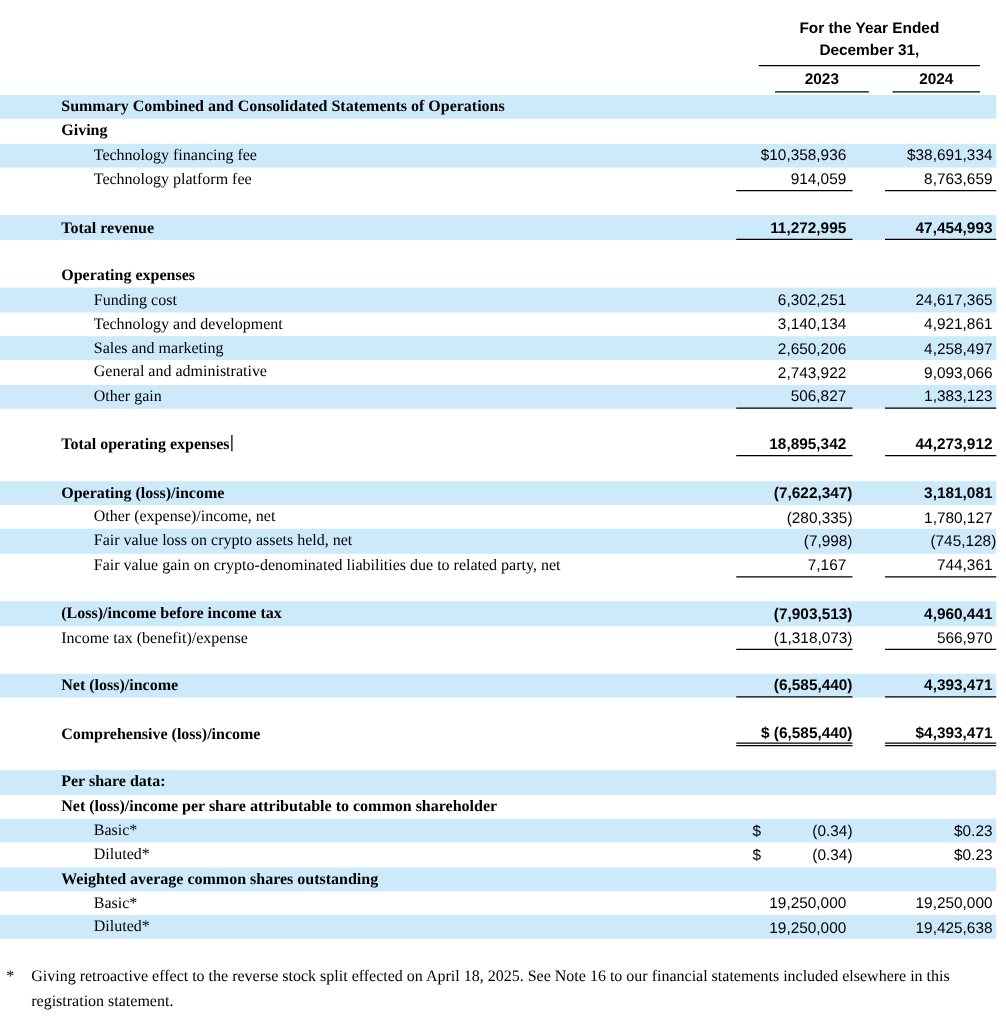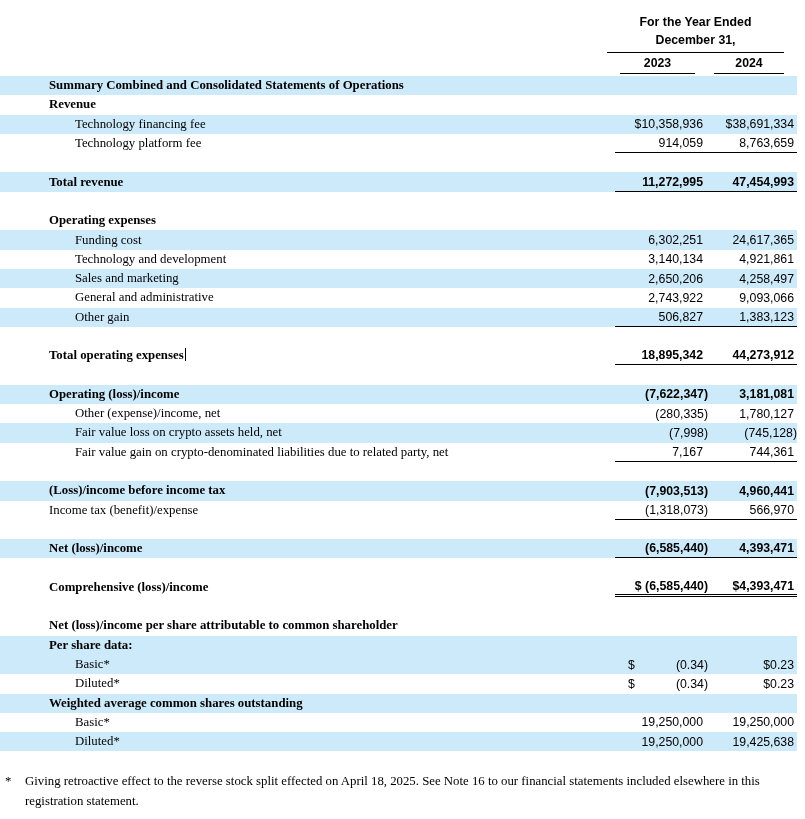--- a/index.html
+++ b/index.html
@@ -23,21 +23,21 @@
   
   .tbl { width:797px; margin-top:2px; }
   .row { display:flex; align-items:center; height:19.3px; width:797px; }
   .row.blue { background:var(--hl); }
   .lbl { flex:1; font-size:12.8px; padding-left:5px; white-space:nowrap; overflow:hidden;margin-left:44px; }
   .row.bold .lbl { font-weight:bold; }
   .row.indent .lbl { padding-left:31px; }
   .num { font-family:"Liberation Sans", sans-serif; font-size:12.3px;
     align-self:stretch; display:flex; align-items:center; justify-content:flex-end;
     white-space:nowrap; }
-  .c1 { width:93px; margin-right:0; padding-right:5px; }
+  .c1 { width:93px; margin-right:26px; padding-right:5px; }
   .c2 { width:89px; padding-right:3px; }
   .num.paren { padding-right:0; }
   .row.bn .num { font-weight:bold; }
   .row.u .num { border-bottom:1px solid #000; }
   .row.uu .num { border-bottom:3px double #000; }
   .dollar { margin-left:13px; margin-right:auto; }
   .caret { display:inline-block; width:1px; height:13px; background:#000;
     margin-left:1px; vertical-align:-2px; }
 
   
@@ -64,21 +64,21 @@
     <div class="row blue bold">
       <div class="lbl">Summary Combined and Consolidated Statements of Operations</div>
       <div class="num c1">
         <span></span>
       </div>
       <div class="num c2">
         <span></span>
       </div>
     </div>
     <div class="row bold">
-      <div class="lbl">Revenue</div>
+      <div class="lbl">Giving</div>
       <div class="num c1">
         <span></span>
       </div>
       <div class="num c2">
         <span></span>
       </div>
     </div>
     <div class="row blue indent">
       <div class="lbl">Technology financing fee</div>
       <div class="num c1">
@@ -306,31 +306,31 @@
     </div>
     <div class="row">
       <div class="lbl"></div>
       <div class="num c1">
         <span></span>
       </div>
       <div class="num c2">
         <span></span>
       </div>
     </div>
+    <div class="row blue bold">
+      <div class="lbl">Per share data:</div>
+      <div class="num c1">
+        <span></span>
+      </div>
+      <div class="num c2">
+        <span></span>
+      </div>
+    </div>
     <div class="row bold">
       <div class="lbl">Net (loss)/income per share attributable to common shareholder</div>
-      <div class="num c1">
-        <span></span>
-      </div>
-      <div class="num c2">
-        <span></span>
-      </div>
-    </div>
-    <div class="row blue bold">
-      <div class="lbl">Per share data:</div>
       <div class="num c1">
         <span></span>
       </div>
       <div class="num c2">
         <span></span>
       </div>
     </div>
     <div class="row blue indent">
       <div class="lbl">Basic*</div>
       <div class="num c1 paren">

